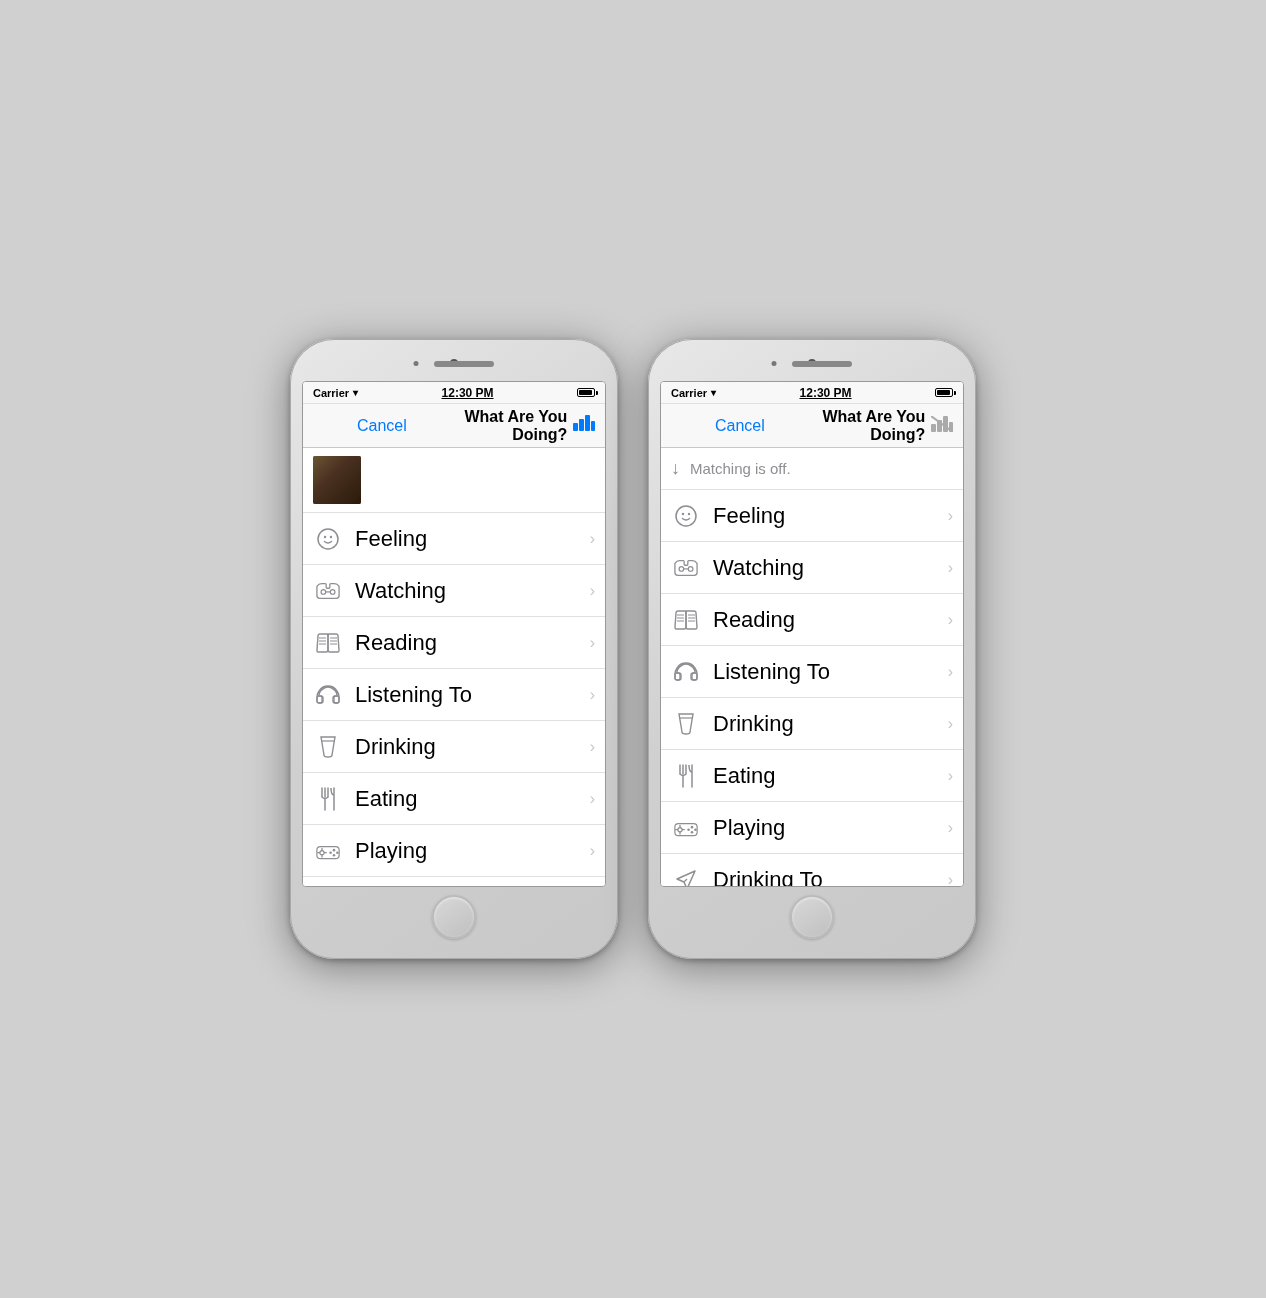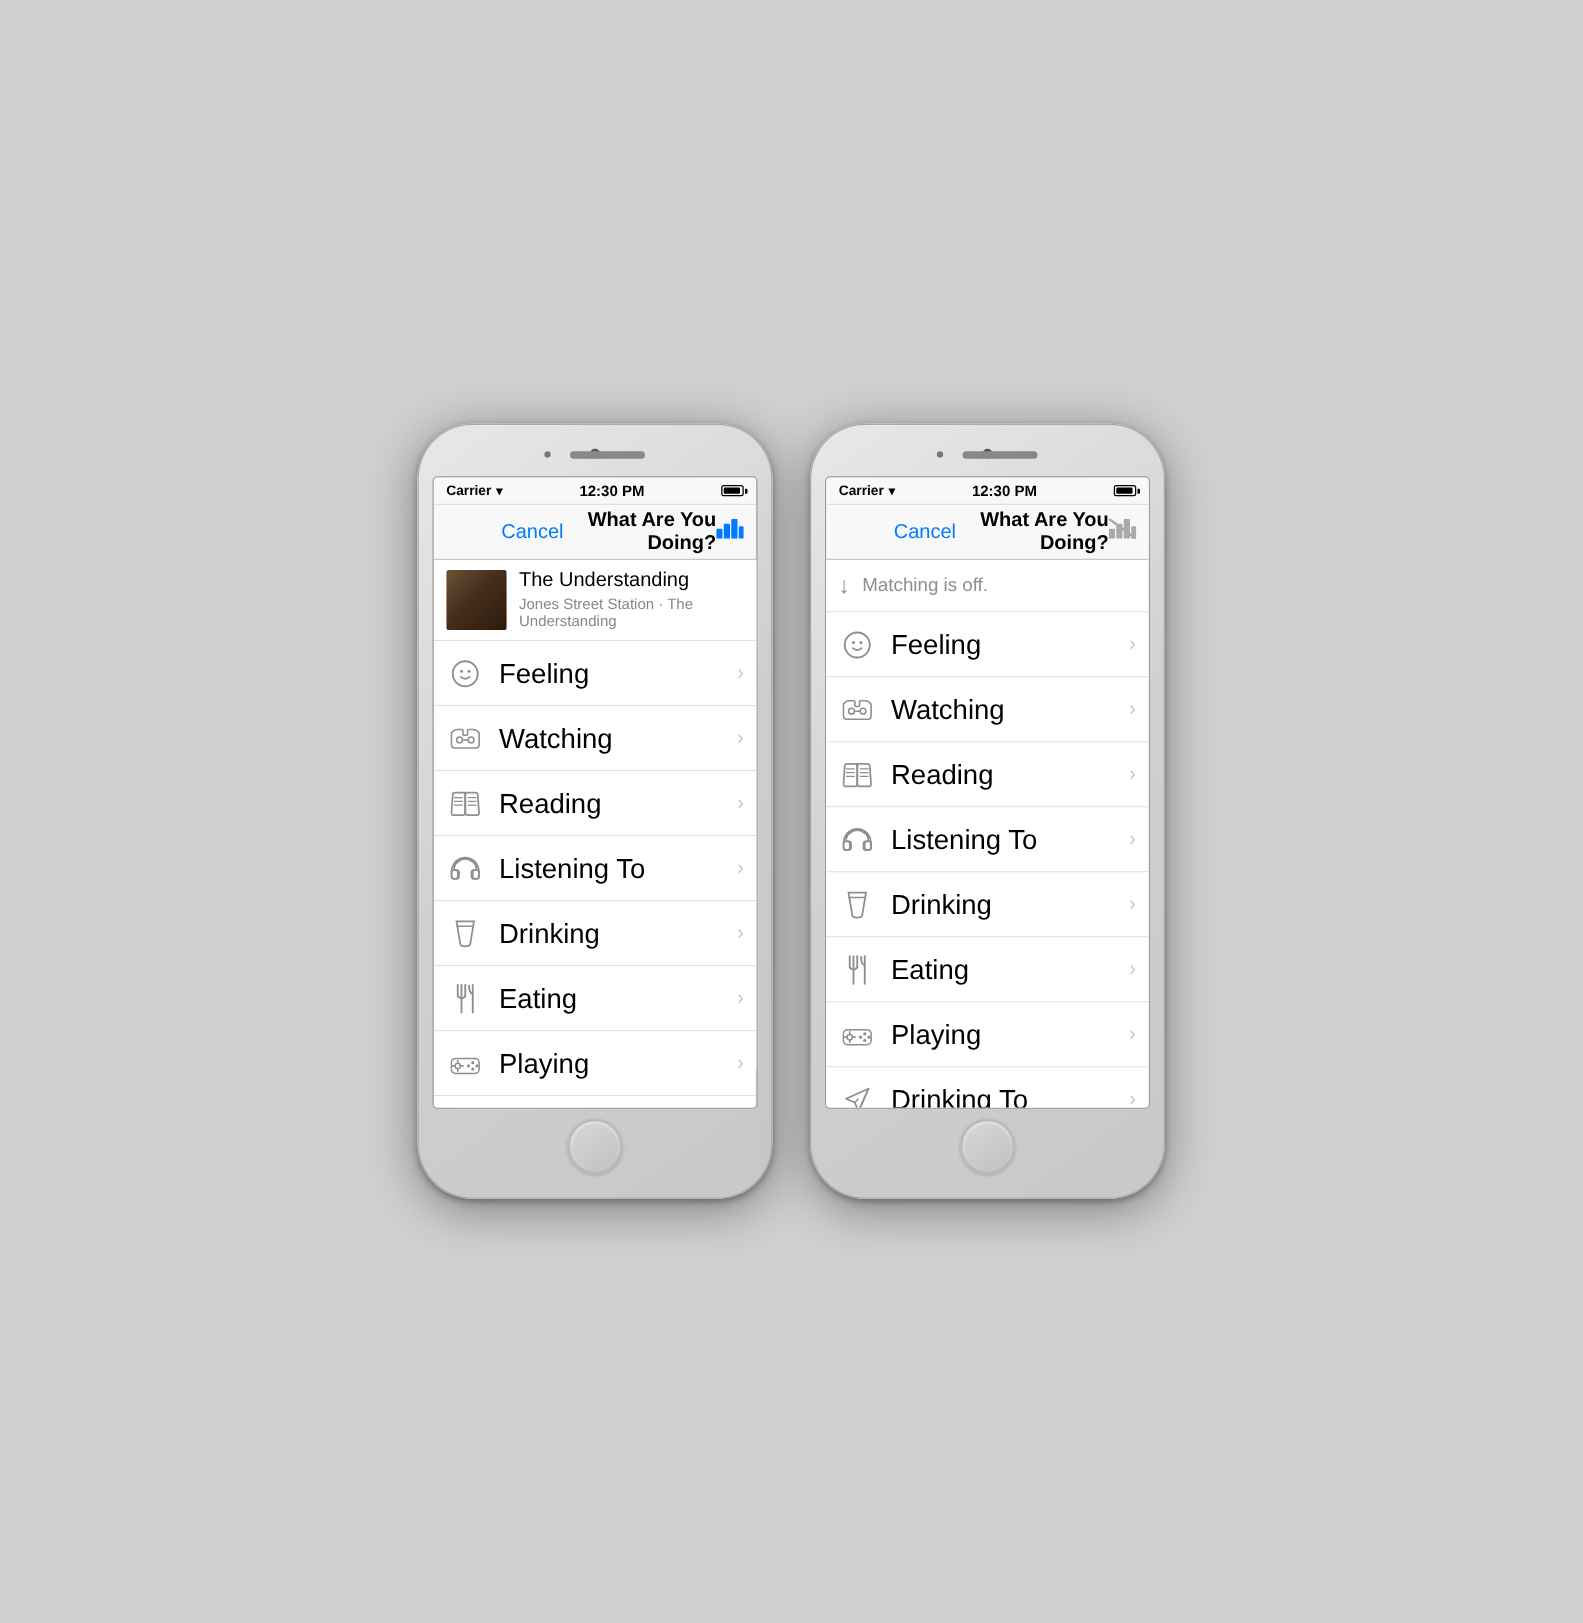--- a/index.html
+++ b/index.html
@@ -15,21 +15,21 @@
     }
 
     .phone-wrapper {
       display: flex;
       gap: 30px;
       align-items: center;
     }
 
     
     .iphone {
-      width: 284px;
+      width: 328px;
       height: 620px;
       background: linear-gradient(145deg, #e8e8e8, #d0d0d0, #c8c8c8);
       border-radius: 44px;
       padding: 12px;
       box-shadow:
         inset 0 0 0 1px #aaa,
         0 8px 40px rgba(0,0,0,0.4),
         0 2px 6px rgba(0,0,0,0.3);
       position: relative;
       display: flex;
@@ -115,21 +115,21 @@
       padding: 4px 10px;
       font-size: 11px;
       font-weight: 600;
       color: #000;
       background: #f8f8f8;
       border-bottom: 1px solid #e0e0e0;
       height: 22px;
     }
 
     .status-left { display: flex; align-items: center; gap: 4px; }
-    .status-center { font-size: 12px; font-weight: 600; }
+    .status-center { font-size: 12px; font-weight: 600; text-decoration: underline; }
     .status-right { display: flex; align-items: center; gap: 3px; }
 
     .wifi-icon { font-size: 10px; }
     .battery-icon {
       width: 18px;
       height: 9px;
       border: 1.5px solid #000;
       border-radius: 2px;
       position: relative;
       display: inline-block;
@@ -337,24 +337,20 @@
   <rect x="0" y="8" width="5" height="8" rx="1" fill="#007aff"></rect>
   <rect x="6" y="4" width="5" height="12" rx="1" fill="#007aff"></rect>
   <rect x="12" y="0" width="5" height="16" rx="1" fill="#007aff"></rect>
   <rect x="18" y="6" width="4" height="10" rx="1" fill="#007aff"></rect>
 </svg></span>
         </div>
         <div class="scroll-area">
           <div class="song-row">
             <div class="album-art">
               <div class="album-art-inner"></div>
-            </div>
-            <div class="song-info">
-              <span class="song-title">The Understanding</span>
-              <span class="song-subtitle">Jones Street Station · The Understanding</span>
             </div>
           </div>
           <div class="list-item">
             <div class="item-icon">
               <svg viewBox="0 0 24 24" xmlns="http://www.w3.org/2000/svg">
     <circle cx="12" cy="12" r="10" fill="none" stroke="#8e8e93" stroke-width="1.5"></circle>
     <circle cx="9" cy="10" r="1.2" fill="#8e8e93"></circle>
     <circle cx="15" cy="10" r="1.2" fill="#8e8e93"></circle>
     <path d="M8.5 14.5 Q12 17.5 15.5 14.5" fill="none" stroke="#8e8e93" stroke-width="1.5" stroke-linecap="round"></path>
   </svg>

